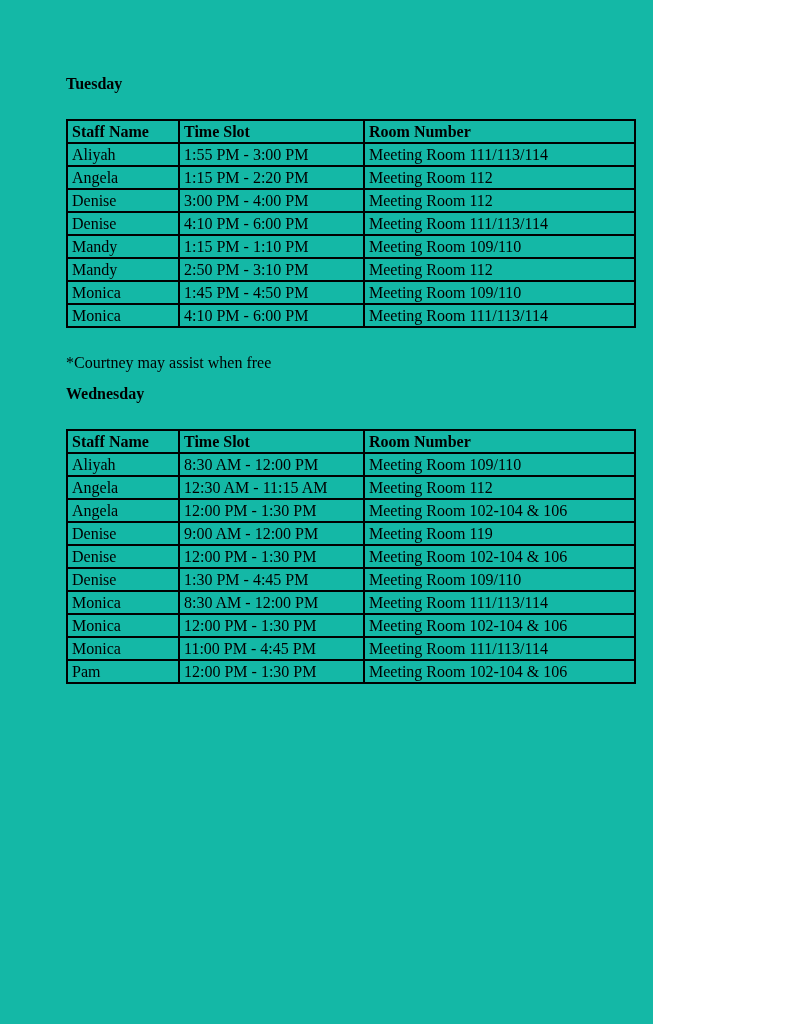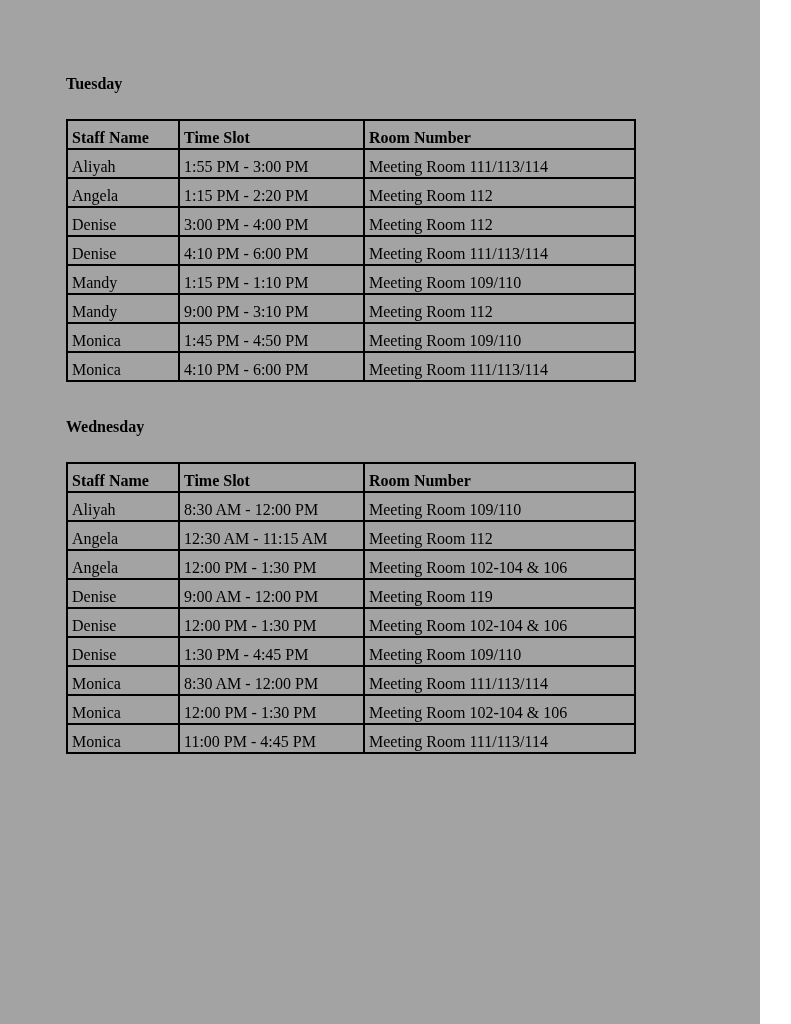--- a/index.html
+++ b/index.html
@@ -3,59 +3,59 @@
 <meta charset="utf-8">
 <style>
   * { margin: 0; padding: 0; box-sizing: border-box; }
   html, body {
     background: #ffffff;
     font-family: "Liberation Serif", "DejaVu Serif", serif;
     color: #000000;
   }
   .page {
     position: relative;
-    width: 760px;
+    width: 653px;
     height: 1024px;
-    background: #a3a3a3;
+    background: #14b8a6;
     padding: 74px 66px 0 66px;
     overflow: hidden;
   }
   .section-heading {
     font-size: 16px;
     font-weight: bold;
     line-height: 19px;
   }
   table.schedule {
     border-collapse: collapse;
     margin-top: 26px;
     table-layout: fixed;
     width: 568px;
   }
   table.schedule th,
   table.schedule td {
     border: 2px solid #000000;
     font-size: 16px;
     line-height: 19px;
-    padding: 7px 4px 1px 4px;
+    padding: 1px 4px 1px 4px;
     text-align: left;
     vertical-align: middle;
     height: 23px;
     overflow: hidden;
     white-space: nowrap;
   }
   table.schedule th { font-weight: bold; }
   table.schedule col.col-name { width: 112px; }
   table.schedule col.col-time { width: 185px; }
   table.schedule col.col-room { width: 271px; }
   .note {
     margin-top: 25px;
     font-size: 16px;
     line-height: 19px;
   }
-  .second-heading { margin-top: 35px; }
+  .second-heading { margin-top: 12px; }
 </style>
 </head>
 <body>
 
 <div class="page">
 
   <section>
     <h2 class="section-heading">Tuesday</h2>
 
     <table class="schedule">
@@ -92,36 +92,37 @@
             <td>4:10 PM - 6:00 PM</td>
             <td>Meeting Room 111/113/114</td>
           </tr>
           <tr>
             <td>Mandy</td>
             <td>1:15 PM - 1:10 PM</td>
             <td>Meeting Room 109/110</td>
           </tr>
           <tr>
             <td>Mandy</td>
-            <td>9:00 PM - 3:10 PM</td>
+            <td>2:50 PM - 3:10 PM</td>
             <td>Meeting Room 112</td>
           </tr>
           <tr>
             <td>Monica</td>
             <td>1:45 PM - 4:50 PM</td>
             <td>Meeting Room 109/110</td>
           </tr>
           <tr>
             <td>Monica</td>
             <td>4:10 PM - 6:00 PM</td>
             <td>Meeting Room 111/113/114</td>
           </tr>
         </tbody>
     </table>
 
+    <p class="note">*Courtney may assist when free</p>
   </section>
 
   <section>
     <h2 class="section-heading second-heading">Wednesday</h2>
 
     <table class="schedule">
       <colgroup>
         <col class="col-name">
           <col class="col-time">
           <col class="col-room">
@@ -172,17 +173,22 @@
           <tr>
             <td>Monica</td>
             <td>12:00 PM - 1:30 PM</td>
             <td>Meeting Room 102-104 &amp; 106</td>
           </tr>
           <tr>
             <td>Monica</td>
             <td>11:00 PM - 4:45 PM</td>
             <td>Meeting Room 111/113/114</td>
           </tr>
+          <tr>
+            <td>Pam</td>
+            <td>12:00 PM - 1:30 PM</td>
+            <td>Meeting Room 102-104 &amp; 106</td>
+          </tr>
         </tbody>
     </table>
   </section>
 
 </div>
 
 </body></html>

